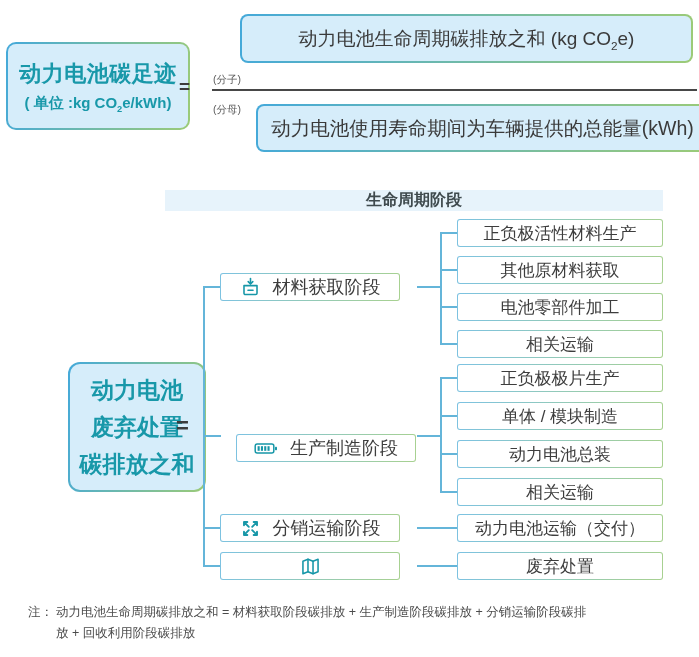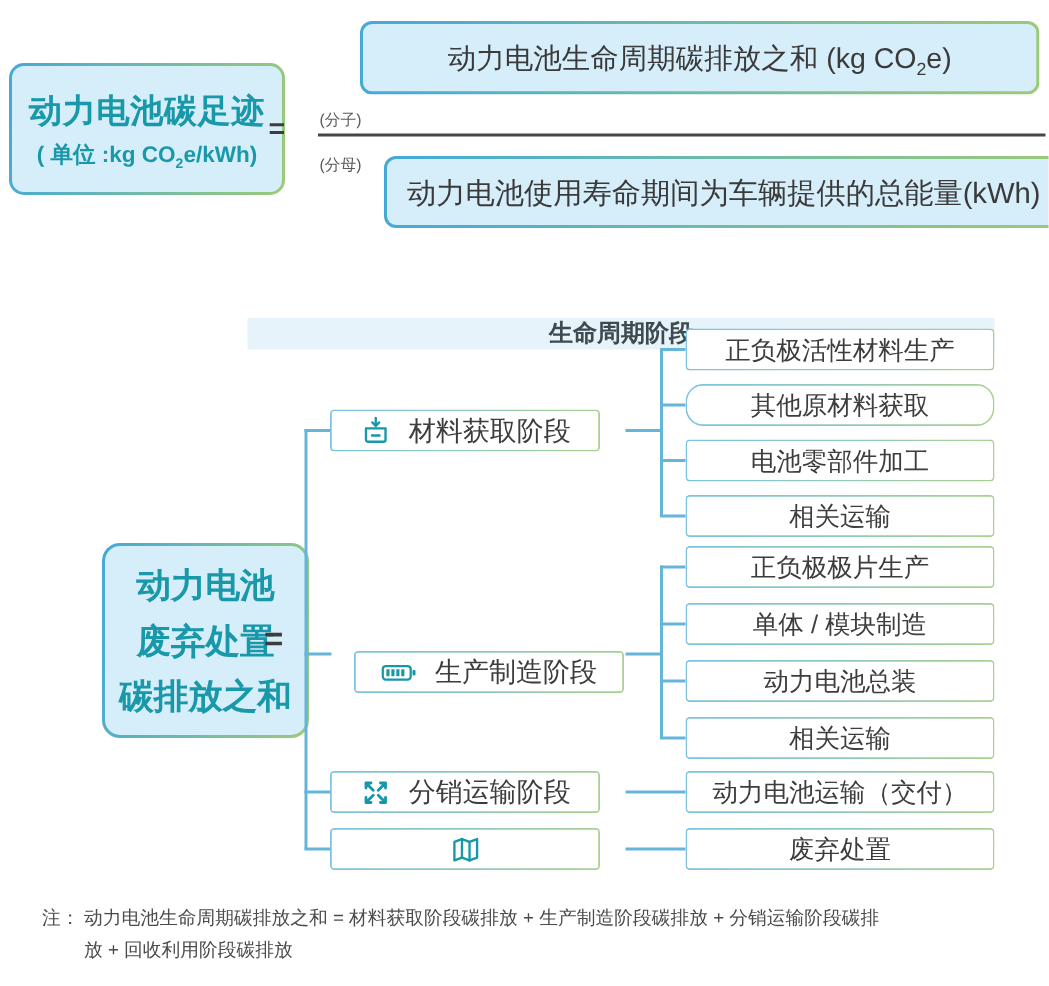--- a/index.html
+++ b/index.html
@@ -36,21 +36,21 @@
   .eq-top{position:absolute;left:179px;top:76px;font-size:19px;font-weight:bold;color:var(--dark);}
   .frac-tag{position:absolute;font-size:10.5px;color:#5a5a5a;}
   .tag-num{left:213px;top:73px;}
   .tag-den{left:213px;top:103px;text-align:center;}
   .frac-line{position:absolute;left:212px;top:89px;width:485px;height:1.5px;background:#474747;}
   .numerator{left:240px;top:14px;width:453px;height:49px;border-radius:8px;font-size:19px;color:#3a3a3a;}
   .denominator{left:256px;top:104px;width:453px;height:48px;border-radius:8px;font-size:19.5px;color:#3a3a3a;}
   sub{font-size:0.62em;line-height:0;}
   
   .banner{position:absolute;left:165px;top:190px;width:498px;height:21px;background:var(--bannerbg);
-    color:#3f4a4e;font-size:16px;font-weight:bold;display:flex;align-items:center;justify-content:center;margin-top:22px;}
+    color:#3f4a4e;font-size:16px;font-weight:bold;display:flex;align-items:center;justify-content:center;}
   
   .root{left:32px;top:362px;width:138px;height:130px;border-radius:12px;flex-direction:column;margin-left:36px;}
   .root-line{font-size:23px;font-weight:bold;color:var(--teal);line-height:37px;}
   .eq-mid{position:absolute;left:176px;top:413px;font-size:22px;font-weight:bold;color:var(--dark);}
   
   .line{position:absolute;background:var(--linec);}
   .hline{height:1.5px;}
   .vline{width:1.5px;}
   
   .stage{left:220px;width:180px;height:28px;gap:12px;font-size:18px;color:#3d3d3d;}
@@ -147,21 +147,21 @@
 
   <div class="box whitebox stage s4">
     <svg width="21" height="21" viewBox="0 0 20 20" fill="none" stroke="#1797a8" stroke-width="1.5" stroke-linecap="round" stroke-linejoin="round">
       <path d="M2.8 5 L7.6 3.2 L12.4 5 L17.2 3.2 V15 L12.4 16.8 L7.6 15 L2.8 16.8 Z"></path>
       <path d="M7.6 3.2 V15"></path>
         <path d="M12.4 5 V16.8"></path>
     </svg>
   </div>
 
   <div class="box whitebox sub-box" style="top:219px;">正负极活性材料生产</div>
-  <div class="box whitebox sub-box" style="top:256px;border-radius:12px;">其他原材料获取</div>
+  <div class="box whitebox sub-box" style="top:256px;">其他原材料获取</div>
   <div class="box whitebox sub-box" style="top:293px;">电池零部件加工</div>
   <div class="box whitebox sub-box" style="top:330px;">相关运输</div>
 
   <div class="box whitebox sub-box" style="top:364px;">正负极极片生产</div>
   <div class="box whitebox sub-box" style="top:402px;">单体 / 模块制造</div>
   <div class="box whitebox sub-box" style="top:440px;">动力电池总装</div>
   <div class="box whitebox sub-box" style="top:478px;">相关运输</div>
 
   <div class="box whitebox sub-box" style="top:514px;">动力电池运输（交付）</div>
   <div class="box whitebox sub-box" style="top:552px;">废弃处置</div>

